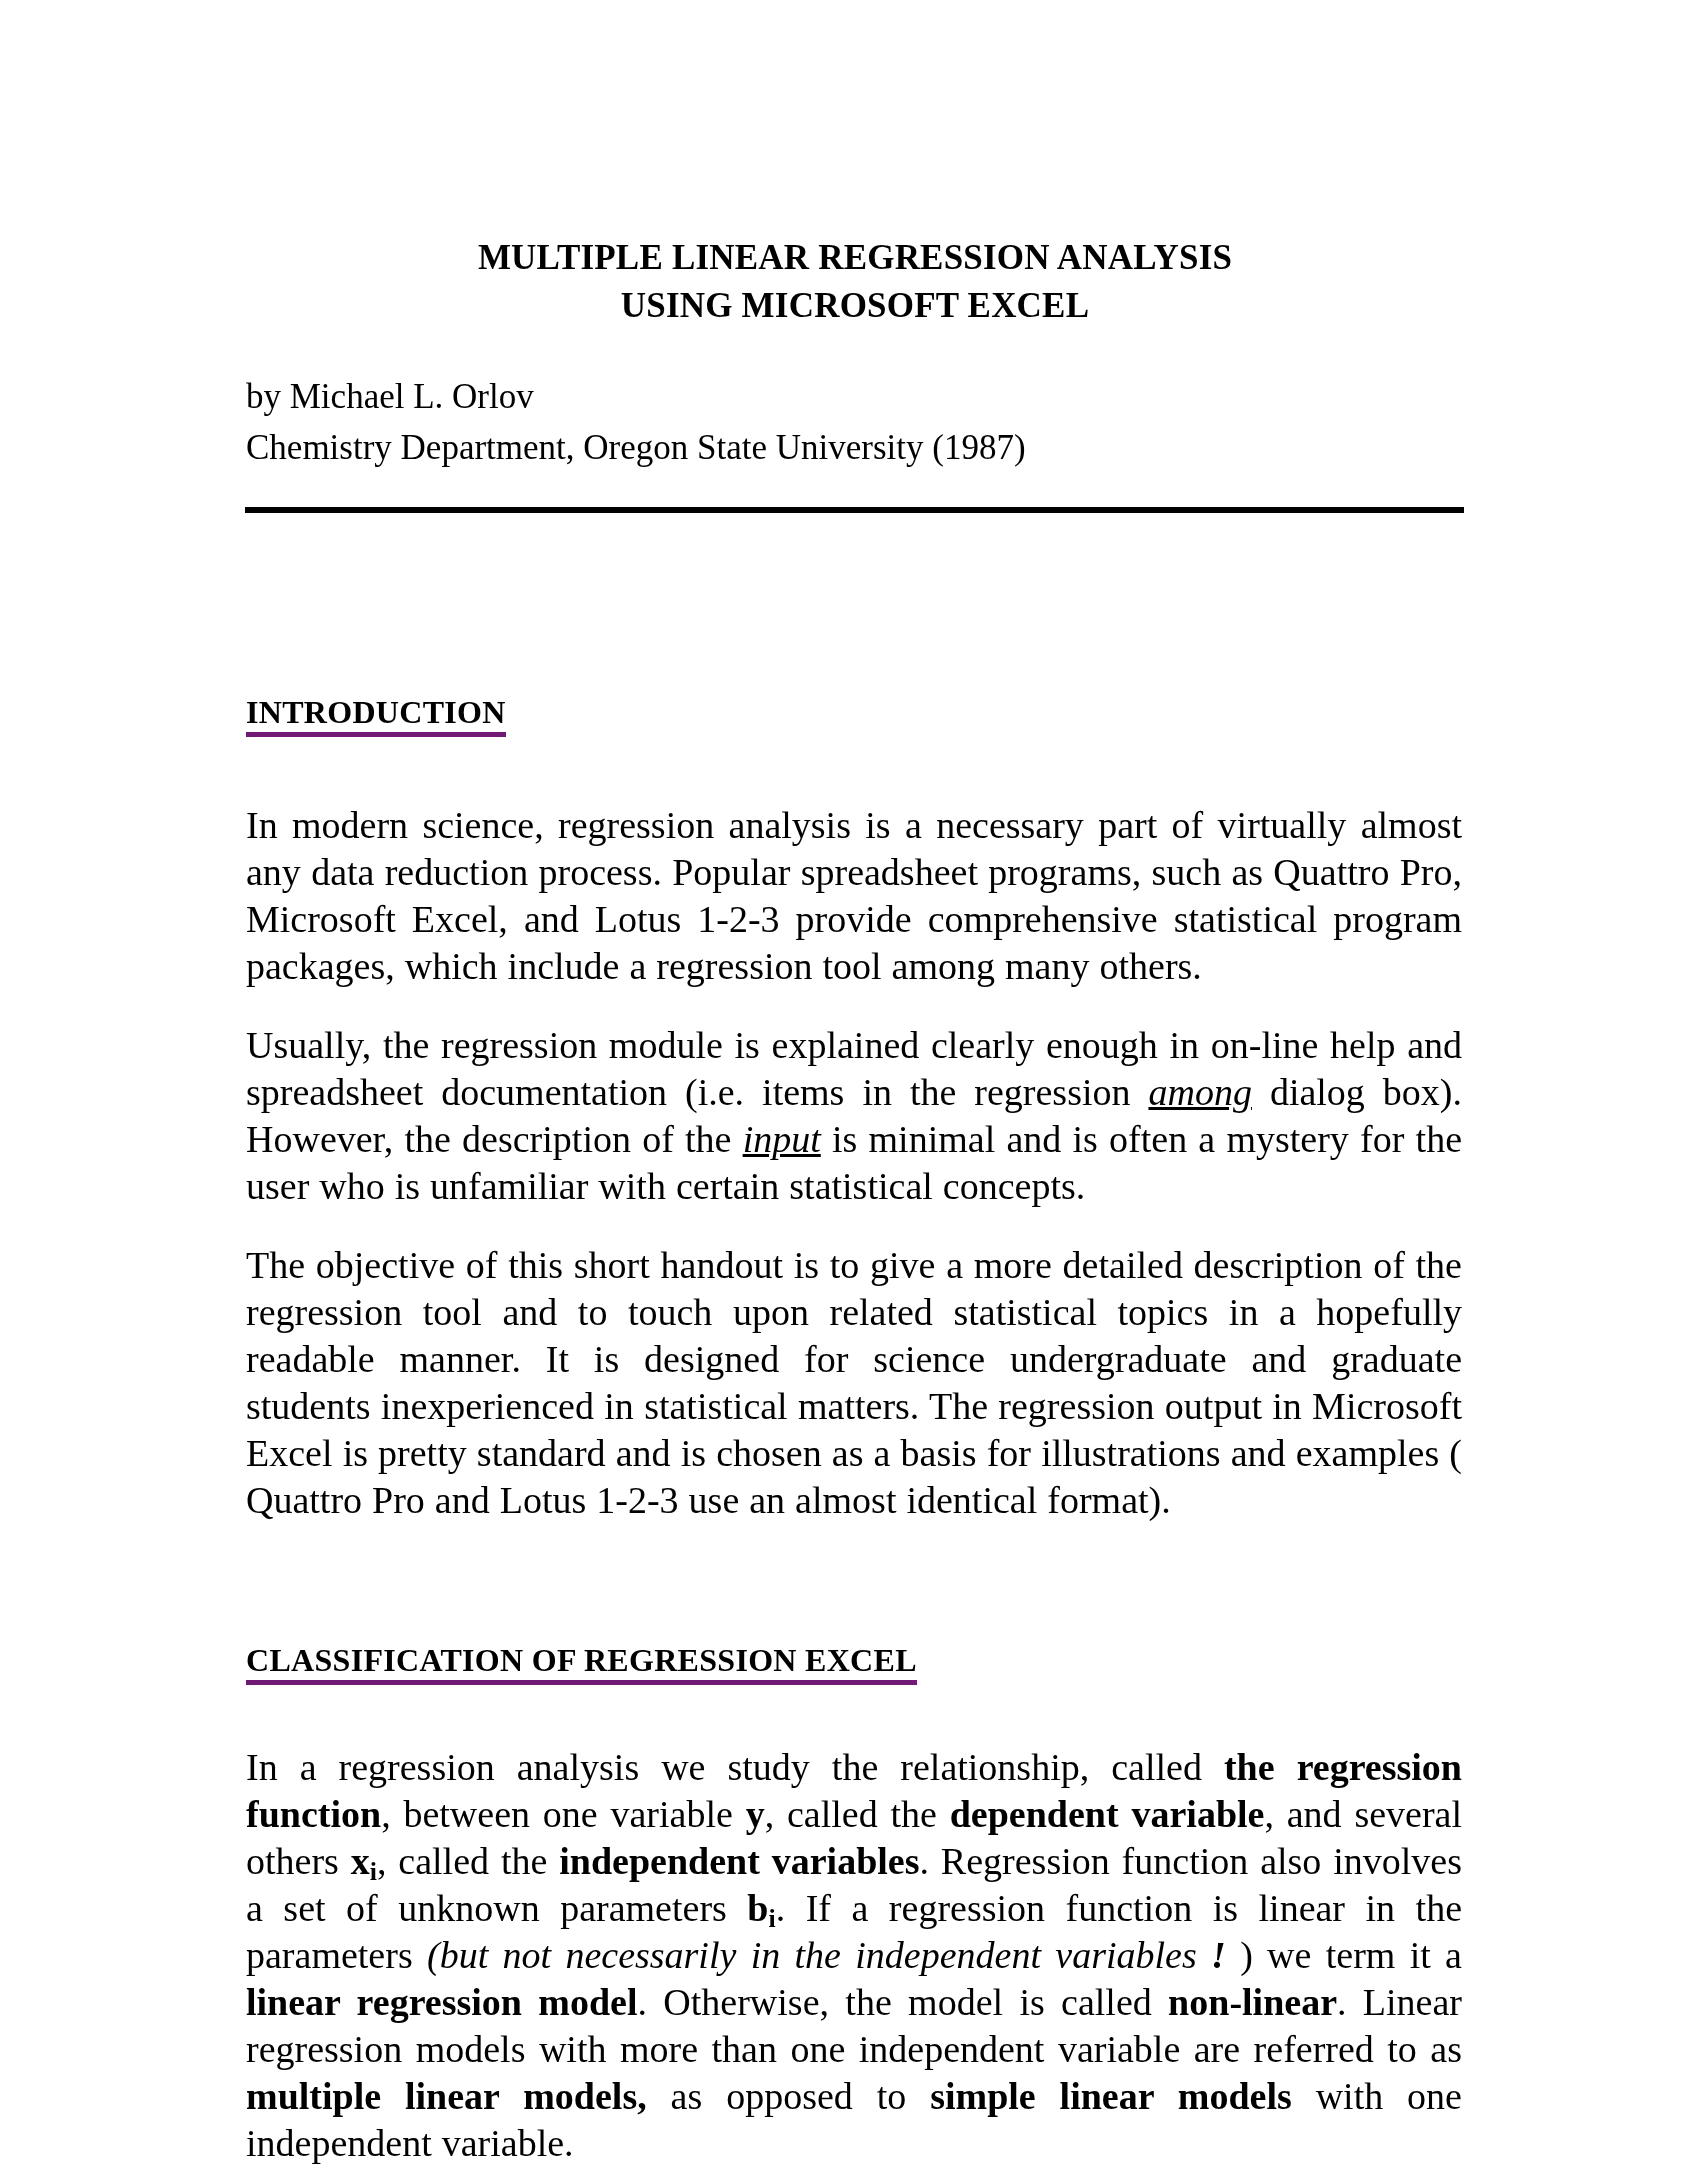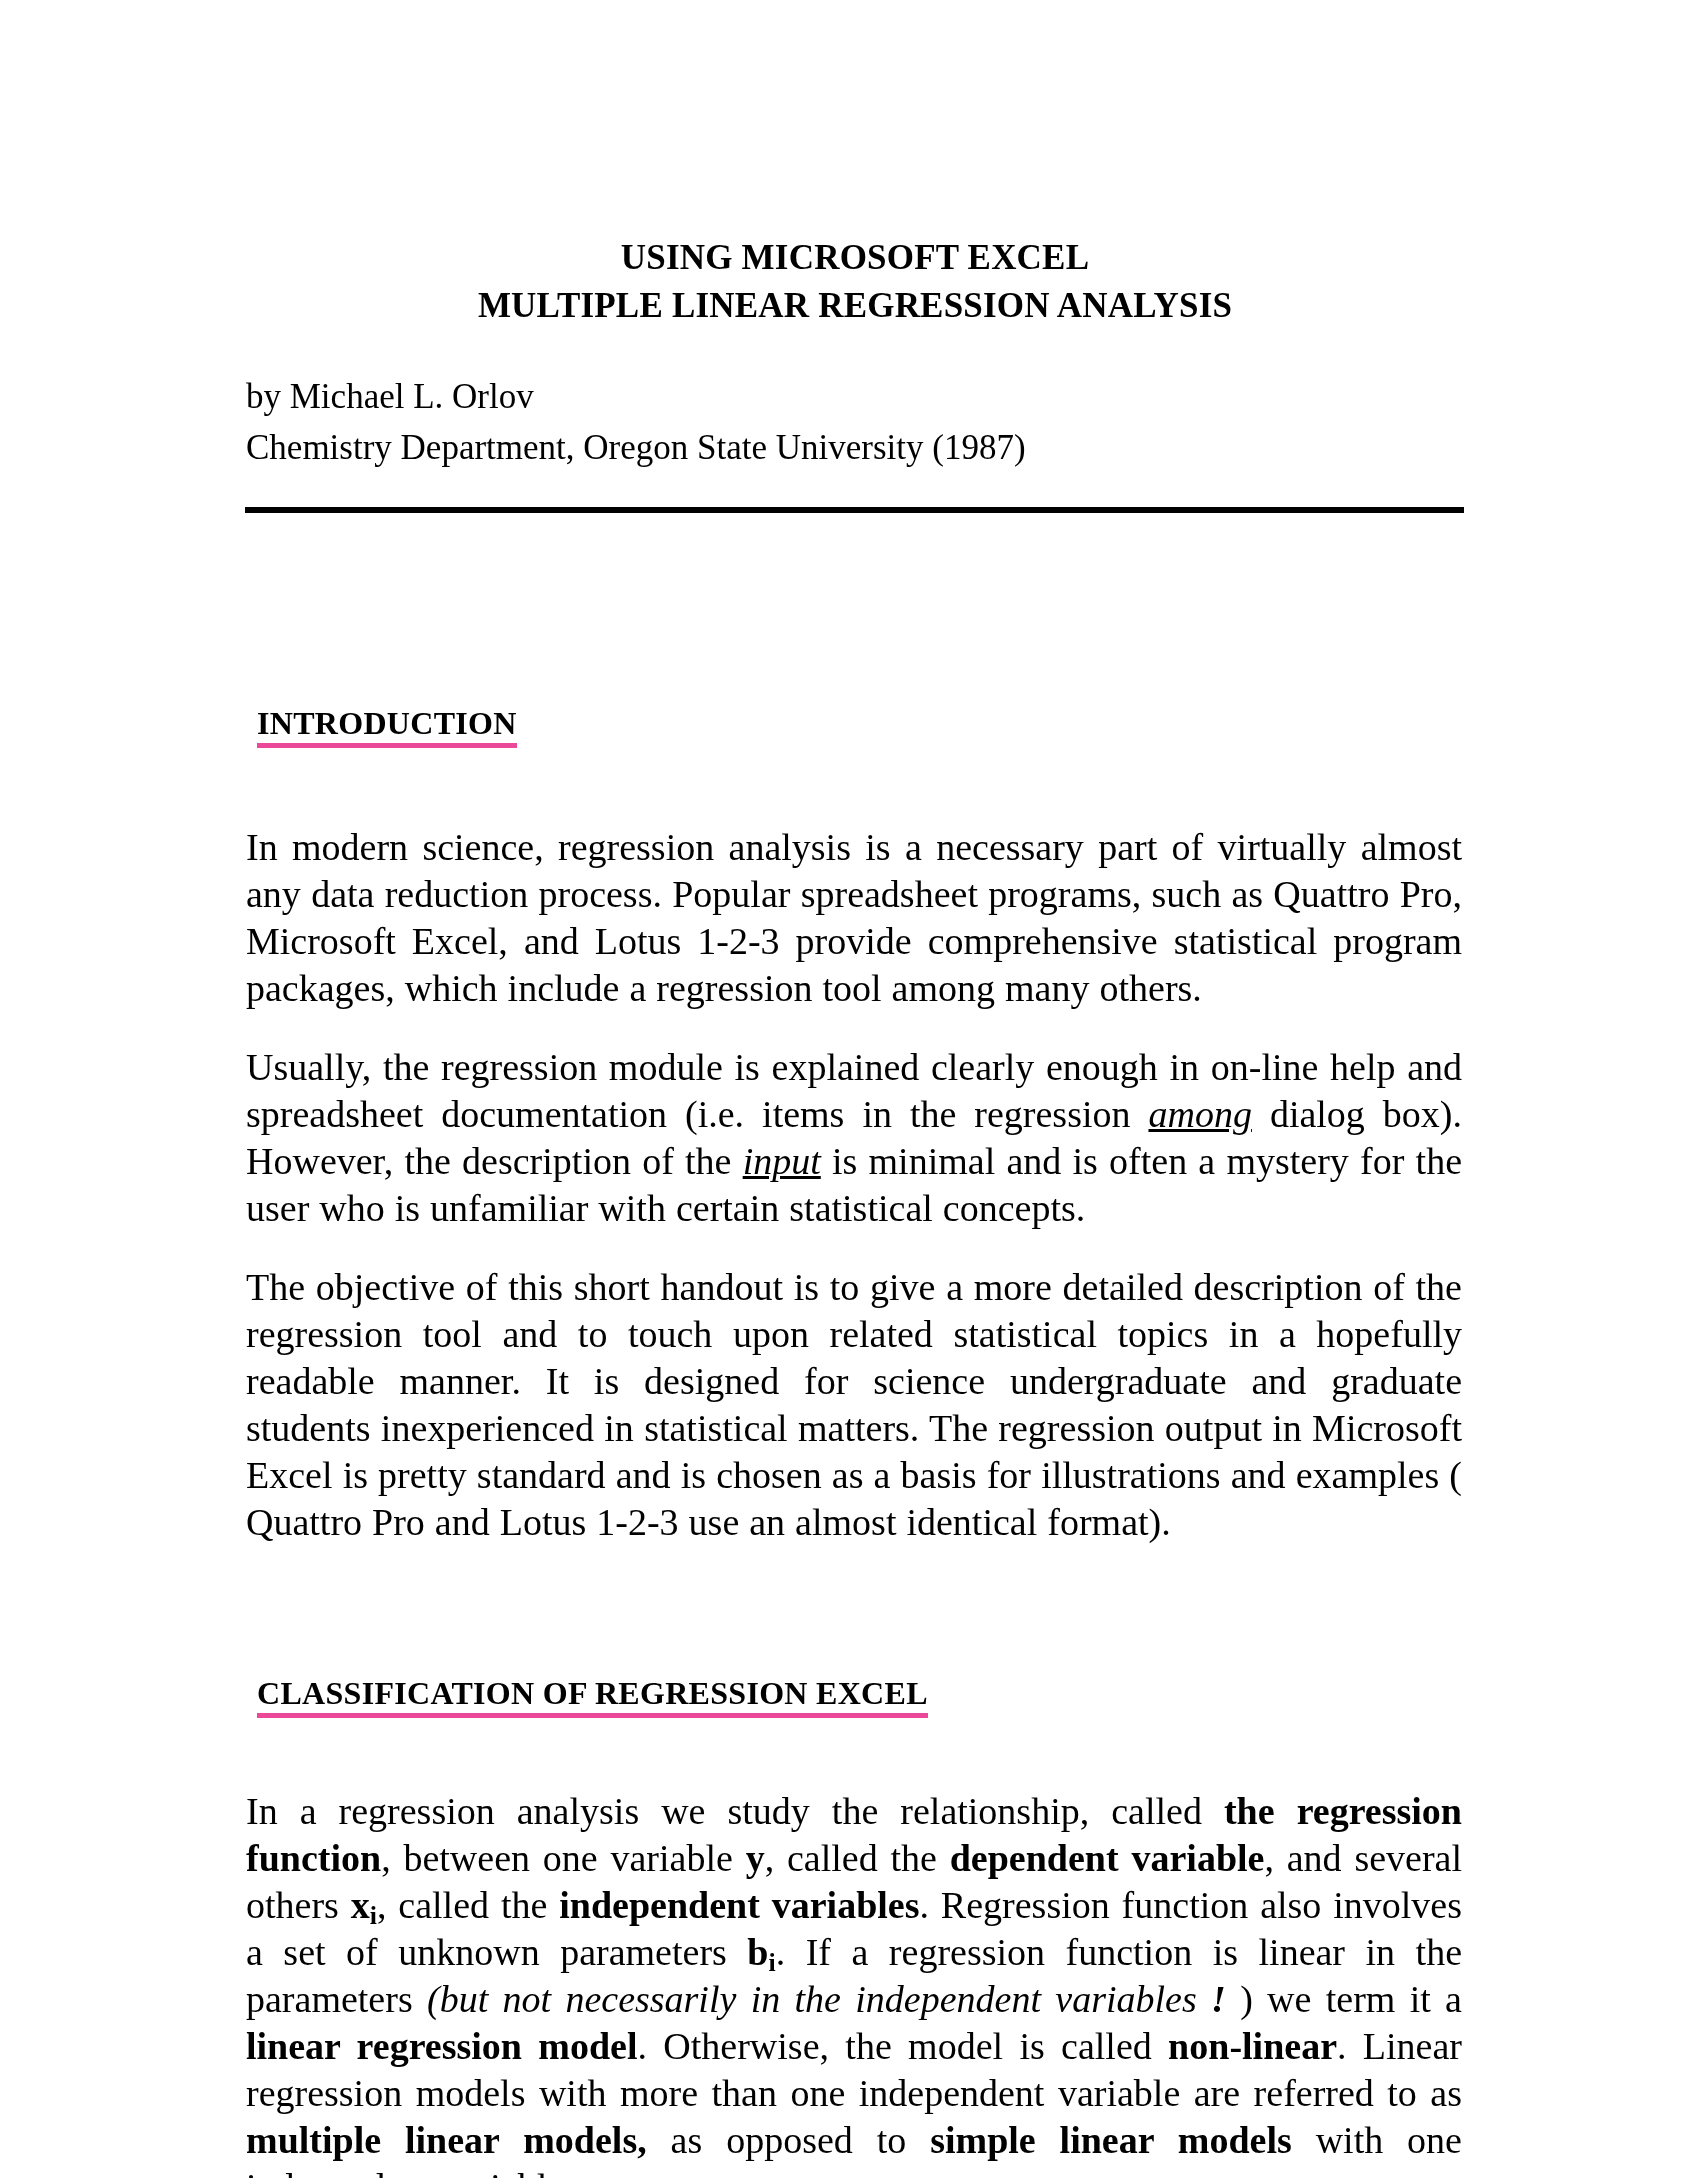--- a/index.html
+++ b/index.html
@@ -66,23 +66,23 @@
     left: 246px;
     top: 693px;
     width: 1216px;
   }
 
   .section-heading {
     font-size: 32px;
     font-weight: bold;
     letter-spacing: 0.3px;
     display: inline-block;
-    border-bottom: 5px solid #ec4899;
+    border-bottom: 5px solid #701a75;
     padding-bottom: 1px;
-    margin: 11px;
+    margin: 0;
     line-height: 38px;
   }
 
   .heading-wrap { margin: 0; }
 
   p.body-text {
     font-size: 38px;
     line-height: 47px;
     text-align: justify;
     text-justify: inter-word;
@@ -101,22 +101,22 @@
   .i  { font-style: italic; }
   .bi { font-weight: bold; font-style: italic; }
   sub { font-size: 0.68em; line-height: 0; vertical-align: -0.22em; }
 </style>
 </head>
 <body>
 
 <div class="page">
 
   <div class="title-block">
+    <div class="doc-title-line">MULTIPLE LINEAR REGRESSION ANALYSIS</div>
     <div class="doc-title-line">USING MICROSOFT EXCEL</div>
-    <div class="doc-title-line">MULTIPLE LINEAR REGRESSION ANALYSIS</div>
   </div>
 
   <div class="author-block">
     <div class="author-line">by Michael L. Orlov</div>
     <div class="author-line">Chemistry Department, Oregon State University (1987)</div>
   </div>
 
   <div class="header-rule"></div>
 
   <div class="content">

